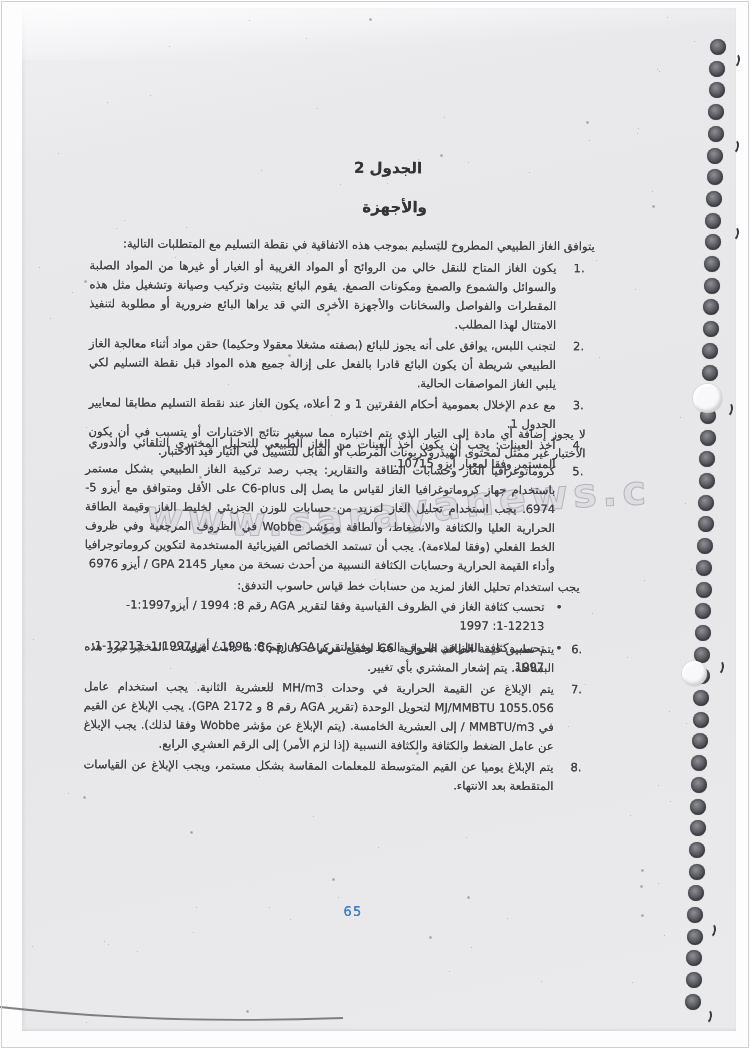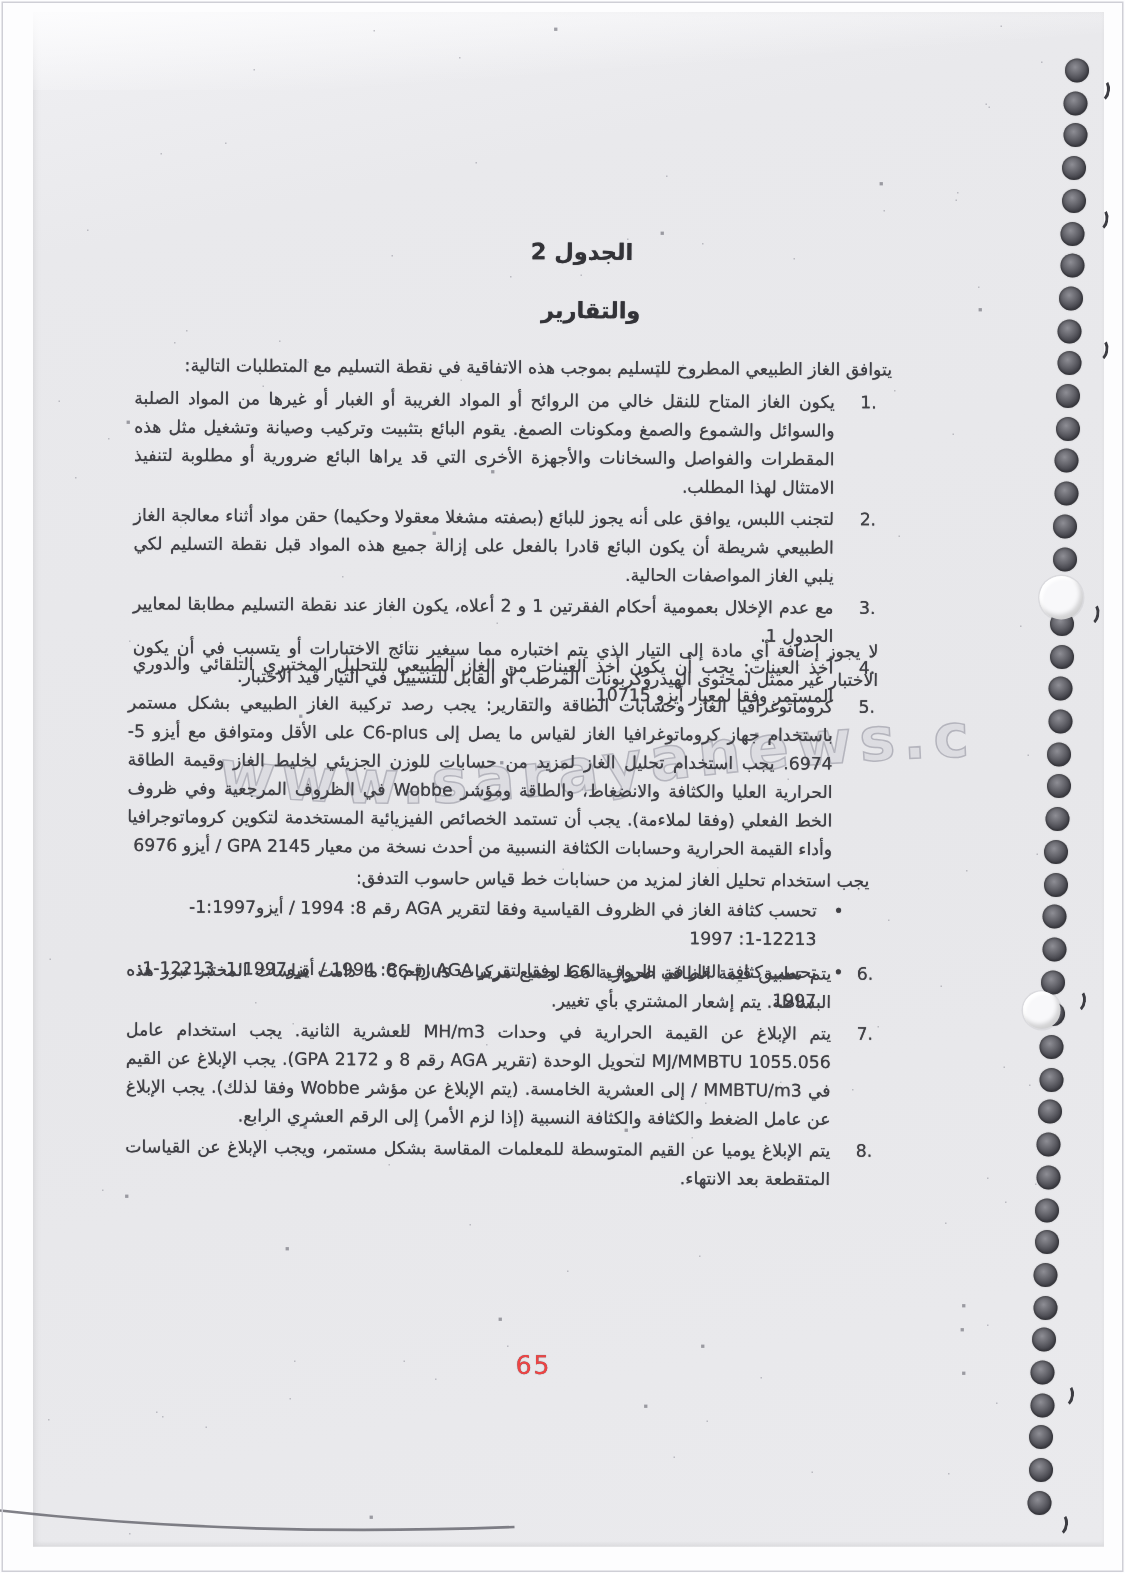--- a/index.html
+++ b/index.html
@@ -29,21 +29,21 @@
         background:radial-gradient(circle at 42% 36%, #8e8e95 0%, #64646b 38%, #404047 68%, #5a5a61 100%);
         box-shadow:inset 0 0 2px rgba(0,0,0,.55), 0 0 1px rgba(0,0,0,.25);}
   .crescent{position:absolute;width:8px;height:12px;border:2.5px solid transparent;
             border-right-color:#3c3c42;border-radius:50%;transform:rotate(8deg);}
   .punch{position:absolute;border-radius:50%;background:#f8f8fa;
          box-shadow:inset -2px -3px 3px rgba(0,0,0,.16), inset 2px 2px 2px rgba(255,255,255,.9), 0 0 0 1px rgba(120,120,128,.12);}
   .curl{position:absolute;left:0;bottom:0;}
   .wm{position:absolute;left:143px;top:480px;pointer-events:none;}
   .wm text{font-family:"DejaVu Sans",sans-serif;font-weight:bold;font-size:40px;letter-spacing:5px;
            fill:rgba(178,178,188,.20);stroke:rgba(150,150,162,.60);stroke-width:1px;}
-  .pagenum{position:absolute;font-size:17px;color:#ef4444;letter-spacing:1px;}
+  .pagenum{position:absolute;font-size:13px;color:#3b82f6;letter-spacing:1px;}
 </style>
 </head>
 <body>
 
 <div class="canvas">
   <div class="paper">
     <div class="sheen"></div>
     <div class="speck" id="speckles" style="box-shadow: rgba(140, 140, 150, 0.5) 10px 938px 0px 0px, rgba(140, 140, 150, 0.5) 155px 745px 0px 0px, rgba(140, 140, 150, 0.5) 237px 768px 0px 0px, rgba(140, 140, 150, 0.5) 385px 699px 0px 0px, rgba(140, 140, 150, 0.5) 574px 252px 0px 0px, rgba(140, 140, 150, 0.5) 498px 713px 0px 0px, rgba(90, 90, 100, 0.55) 482px 481px 0px 0.6px, rgba(140, 140, 150, 0.5) 567px 132px 0px 0px, rgba(140, 140, 150, 0.5) 647px 703px 0px 0px, rgba(90, 90, 100, 0.55) 408px 929px 0px 0.6px, rgba(90, 90, 100, 0.55) 267px 347px 0px 0.6px, rgba(140, 140, 150, 0.5) 239px 162px 0px 0px, rgba(90, 90, 100, 0.55) 306px 306px 0px 0.6px, rgba(90, 90, 100, 0.55) 395px 745px 0px 0.6px, rgba(140, 140, 150, 0.5) 50px 284px 0px 0px, rgba(140, 140, 150, 0.5) 361px 434px 0px 0px, rgba(140, 140, 150, 0.5) 637px 63px 0px 0px, rgba(90, 90, 100, 0.55) 247px 679px 0px 0.6px, rgba(140, 140, 150, 0.5) 365px 175px 0px 0px, rgba(140, 140, 150, 0.5) 206px 376px 0px 0px, rgba(140, 140, 150, 0.5) 239px 545px 0px 0px, rgba(140, 140, 150, 0.5) 171px 924px 0px 0px, rgba(140, 140, 150, 0.5) 605px 649px 0px 0px, rgba(140, 140, 150, 0.5) 366px 518px 0px 0px, rgba(140, 140, 150, 0.5) 658px 409px 0px 0px, rgba(140, 140, 150, 0.5) 183px 601px 0px 0px, rgba(140, 140, 150, 0.5) 238px 403px 0px 0px, rgba(140, 140, 150, 0.5) 616px 120px 0px 0px, rgba(140, 140, 150, 0.5) 64px 419px 0px 0px, rgba(140, 140, 150, 0.5) 64px 1014px 0px 0px, rgba(140, 140, 150, 0.5) 446px 154px 0px 0px, rgba(90, 90, 100, 0.55) 419px 147px 0px 0.6px, rgba(90, 90, 100, 0.55) 620px 907px 0px 0.6px, rgba(140, 140, 150, 0.5) 636px 777px 0px 0px, rgba(140, 140, 150, 0.5) 17px 259px 0px 0px, rgba(140, 140, 150, 0.5) 11px 631px 0px 0px, rgba(140, 140, 150, 0.5) 521px 502px 0px 0px, rgba(140, 140, 150, 0.5) 174px 899px 0px 0px, rgba(140, 140, 150, 0.5) 268px 911px 0px 0px, rgba(90, 90, 100, 0.55) 348px 11px 0px 0.6px, rgba(140, 140, 150, 0.5) 449px 939px 0px 0px, rgba(90, 90, 100, 0.55) 631px 198px 0px 0.6px, rgba(140, 140, 150, 0.5) 400px 694px 0px 0px, rgba(140, 140, 150, 0.5) 164px 219px 0px 0px, rgba(140, 140, 150, 0.5) 46px 785px 0px 0px, rgba(140, 140, 150, 0.5) 503px 511px 0px 0px, rgba(140, 140, 150, 0.5) 86px 936px 0px 0px, rgba(140, 140, 150, 0.5) 485px 910px 0px 0px, rgba(90, 90, 100, 0.55) 619px 878px 0px 0.6px, rgba(140, 140, 150, 0.5) 668px 781px 0px 0px, rgba(90, 90, 100, 0.55) 181px 743px 0px 0.6px, rgba(140, 140, 150, 0.5) 285px 245px 0px 0px, rgba(140, 140, 150, 0.5) 622px 572px 0px 0px, rgba(140, 140, 150, 0.5) 439px 750px 0px 0px, rgba(140, 140, 150, 0.5) 510px 435px 0px 0px, rgba(90, 90, 100, 0.55) 225px 1003px 0px 0.6px, rgba(90, 90, 100, 0.55) 446px 889px 0px 0.6px, rgba(140, 140, 150, 0.5) 148px 660px 0px 0px, rgba(140, 140, 150, 0.5) 353px 571px 0px 0px, rgba(140, 140, 150, 0.5) 663px 495px 0px 0px, rgba(140, 140, 150, 0.5) 318px 176px 0px 0px, rgba(140, 140, 150, 0.5) 370px 575px 0px 0px, rgba(140, 140, 150, 0.5) 532px 374px 0px 0px, rgba(140, 140, 150, 0.5) 28px 310px 0px 0px, rgba(140, 140, 150, 0.5) 150px 738px 0px 0px, rgba(140, 140, 150, 0.5) 173px 674px 0px 0px, rgba(90, 90, 100, 0.55) 62px 789px 0px 0.6px, rgba(140, 140, 150, 0.5) 642px 927px 0px 0px, rgba(140, 140, 150, 0.5) 672px 33px 0px 0px, rgba(90, 90, 100, 0.55) 425px 739px 0px 0.6px, rgba(140, 140, 150, 0.5) 36px 145px 0px 0px, rgba(140, 140, 150, 0.5) 85px 94px 0px 0px, rgba(140, 140, 150, 0.5) 427px 963px 0px 0px, rgba(140, 140, 150, 0.5) 102px 212px 0px 0px, rgba(90, 90, 100, 0.55) 178px 469px 0px 0.6px, rgba(140, 140, 150, 0.5) 302px 688px 0px 0px, rgba(140, 140, 150, 0.5) 284px 429px 0px 0px, rgba(90, 90, 100, 0.55) 169px 824px 0px 0.6px, rgba(140, 140, 150, 0.5) 115px 943px 0px 0px, rgba(140, 140, 150, 0.5) 94px 220px 0px 0px, rgba(140, 140, 150, 0.5) 128px 87px 0px 0px, rgba(140, 140, 150, 0.5) 456px 570px 0px 0px, rgba(140, 140, 150, 0.5) 696px 84px 0px 0px, rgba(140, 140, 150, 0.5) 227px 12px 0px 0px, rgba(140, 140, 150, 0.5) 295px 100px 0px 0px, rgba(140, 140, 150, 0.5) 648px 793px 0px 0px, rgba(90, 90, 100, 0.55) 311px 871px 0px 0.6px, rgba(140, 140, 150, 0.5) 563px 676px 0px 0px, rgba(140, 140, 150, 0.5) 250px 419px 0px 0px, rgba(140, 140, 150, 0.5) 351px 581px 0px 0px, rgba(140, 140, 150, 0.5) 469px 647px 0px 0px, rgba(90, 90, 100, 0.55) 620px 862px 0px 0.6px, rgba(90, 90, 100, 0.55) 312px 500px 0px 0.6px, rgba(140, 140, 150, 0.5) 683px 369px 0px 0px, rgba(140, 140, 150, 0.5) 247px 899px 0px 0px, rgba(140, 140, 150, 0.5) 519px 973px 0px 0px, rgba(140, 140, 150, 0.5) 153px 249px 0px 0px, rgba(140, 140, 150, 0.5) 82px 933px 0px 0px, rgba(140, 140, 150, 0.5) 448px 727px 0px 0px, rgba(140, 140, 150, 0.5) 316px 889px 0px 0px, rgba(140, 140, 150, 0.5) 613px 281px 0px 0px, rgba(140, 140, 150, 0.5) 309px 407px 0px 0px, rgba(90, 90, 100, 0.55) 416px 242px 0px 0.6px, rgba(140, 140, 150, 0.5) 577px 349px 0px 0px, rgba(140, 140, 150, 0.5) 615px 125px 0px 0px, rgba(140, 140, 150, 0.5) 645px 9px 0px 0px, rgba(140, 140, 150, 0.5) 284px 30px 0px 0px, rgba(140, 140, 150, 0.5) 630px 183px 0px 0px, rgba(140, 140, 150, 0.5) 664px 715px 0px 0px, rgba(140, 140, 150, 0.5) 91px 641px 0px 0px, rgba(140, 140, 150, 0.5) 570px 605px 0px 0px, rgba(140, 140, 150, 0.5) 98px 343px 0px 0px, rgba(140, 140, 150, 0.5) 669px 561px 0px 0px, rgba(140, 140, 150, 0.5) 546px 718px 0px 0px, rgba(140, 140, 150, 0.5) 422px 109px 0px 0px, rgba(140, 140, 150, 0.5) 433px 235px 0px 0px, rgba(140, 140, 150, 0.5) 183px 233px 0px 0px, rgba(140, 140, 150, 0.5) 444px 829px 0px 0px, rgba(140, 140, 150, 0.5) 635px 61px 0px 0px, rgba(140, 140, 150, 0.5) 291px 808px 0px 0px, rgba(90, 90, 100, 0.55) 565px 114px 0px 0.6px, rgba(140, 140, 150, 0.5) 356px 839px 0px 0px, rgba(140, 140, 150, 0.5) 608px 807px 0px 0px, rgba(140, 140, 150, 0.5) 636px 875px 0px 0px, rgba(140, 140, 150, 0.5) 507px 164px 0px 0px, rgba(140, 140, 150, 0.5) 665px 972px 0px 0px, rgba(90, 90, 100, 0.55) 63px 273px 0px 0.6px, rgba(140, 140, 150, 0.5) 610px 974px 0px 0px, rgba(140, 140, 150, 0.5) 147px 38px 0px 0px, rgba(140, 140, 150, 0.5) 396px 151px 0px 0px;"></div>
   </div>
 
@@ -51,21 +51,21 @@
     <defs>
       <path id="wmpath" d="M 2,48 Q 130,64 255,46 T 505,24" fill="none"></path>
     </defs>
     <text><textPath href="#wmpath">www.sarayanews.com</textPath></text>
   </svg>
 
   <div class="content">
 
     <div class="abs h1" style="top:159px;right:330px;">الجدول 2</div>
 
-    <div class="abs h1" style="top:198px;right:325px;">والتقارير</div>
+    <div class="abs h1" style="top:198px;right:325px;">والأجهزة</div>
 
     <div class="abs block" style="top:236px;right:157px;left:88px;text-align:right;">يتوافق الغاز الطبيعي المطروح للتسليم بموجب هذه الاتفاقية في نقطة التسليم مع المتطلبات التالية:</div>
 
     <div class="abs" style="top:258px;right:165px;left:88px;">
       <div class="li">
         <span class="num">1.</span>
         <span>يكون الغاز المتاح للنقل خالي من الروائح أو المواد الغريبة أو الغبار أو غيرها من المواد الصلبة والسوائل والشموع والصمغ ومكونات الصمغ. يقوم البائع بتثبيت وتركيب وصيانة وتشغيل مثل هذه المقطرات والفواصل والسخانات والأجهزة الأخرى التي قد يراها البائع ضرورية أو مطلوبة لتنفيذ الامتثال لهذا المطلب.</span>
       </div>
       <div class="li">
         <span class="num">2.</span>

